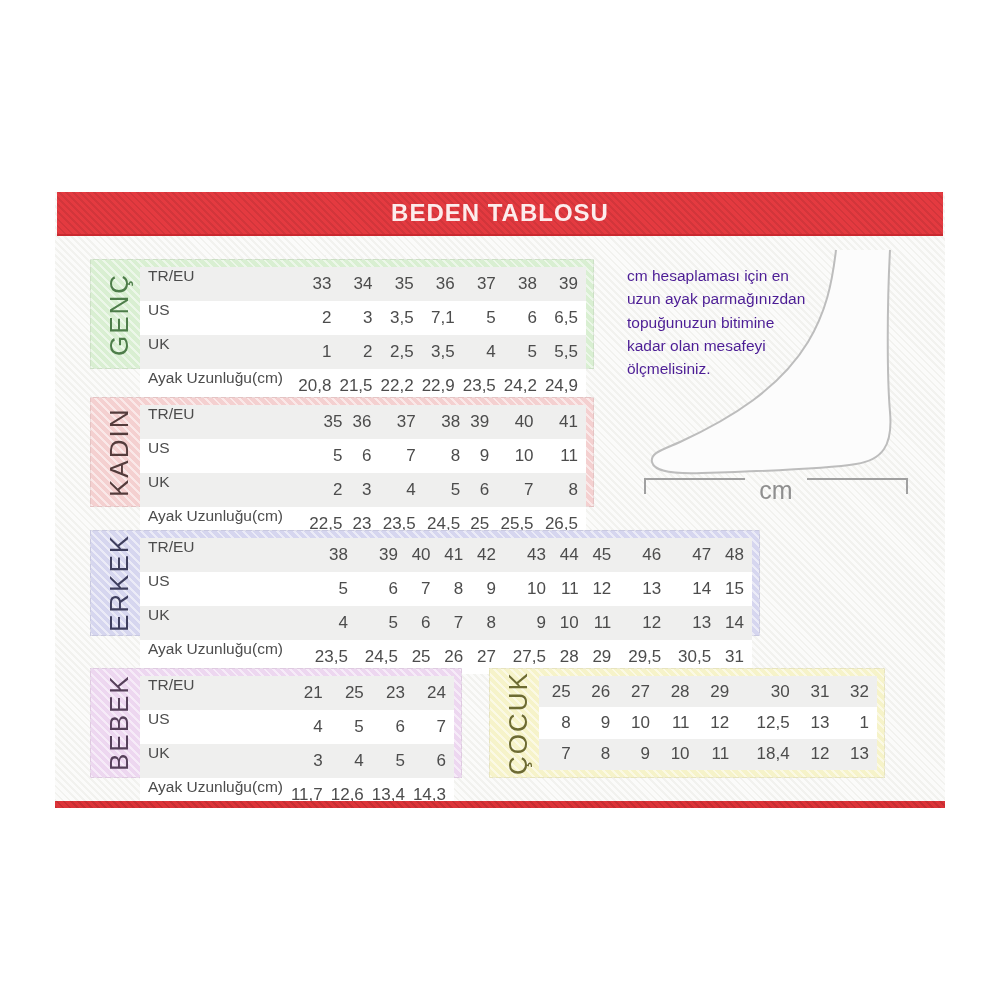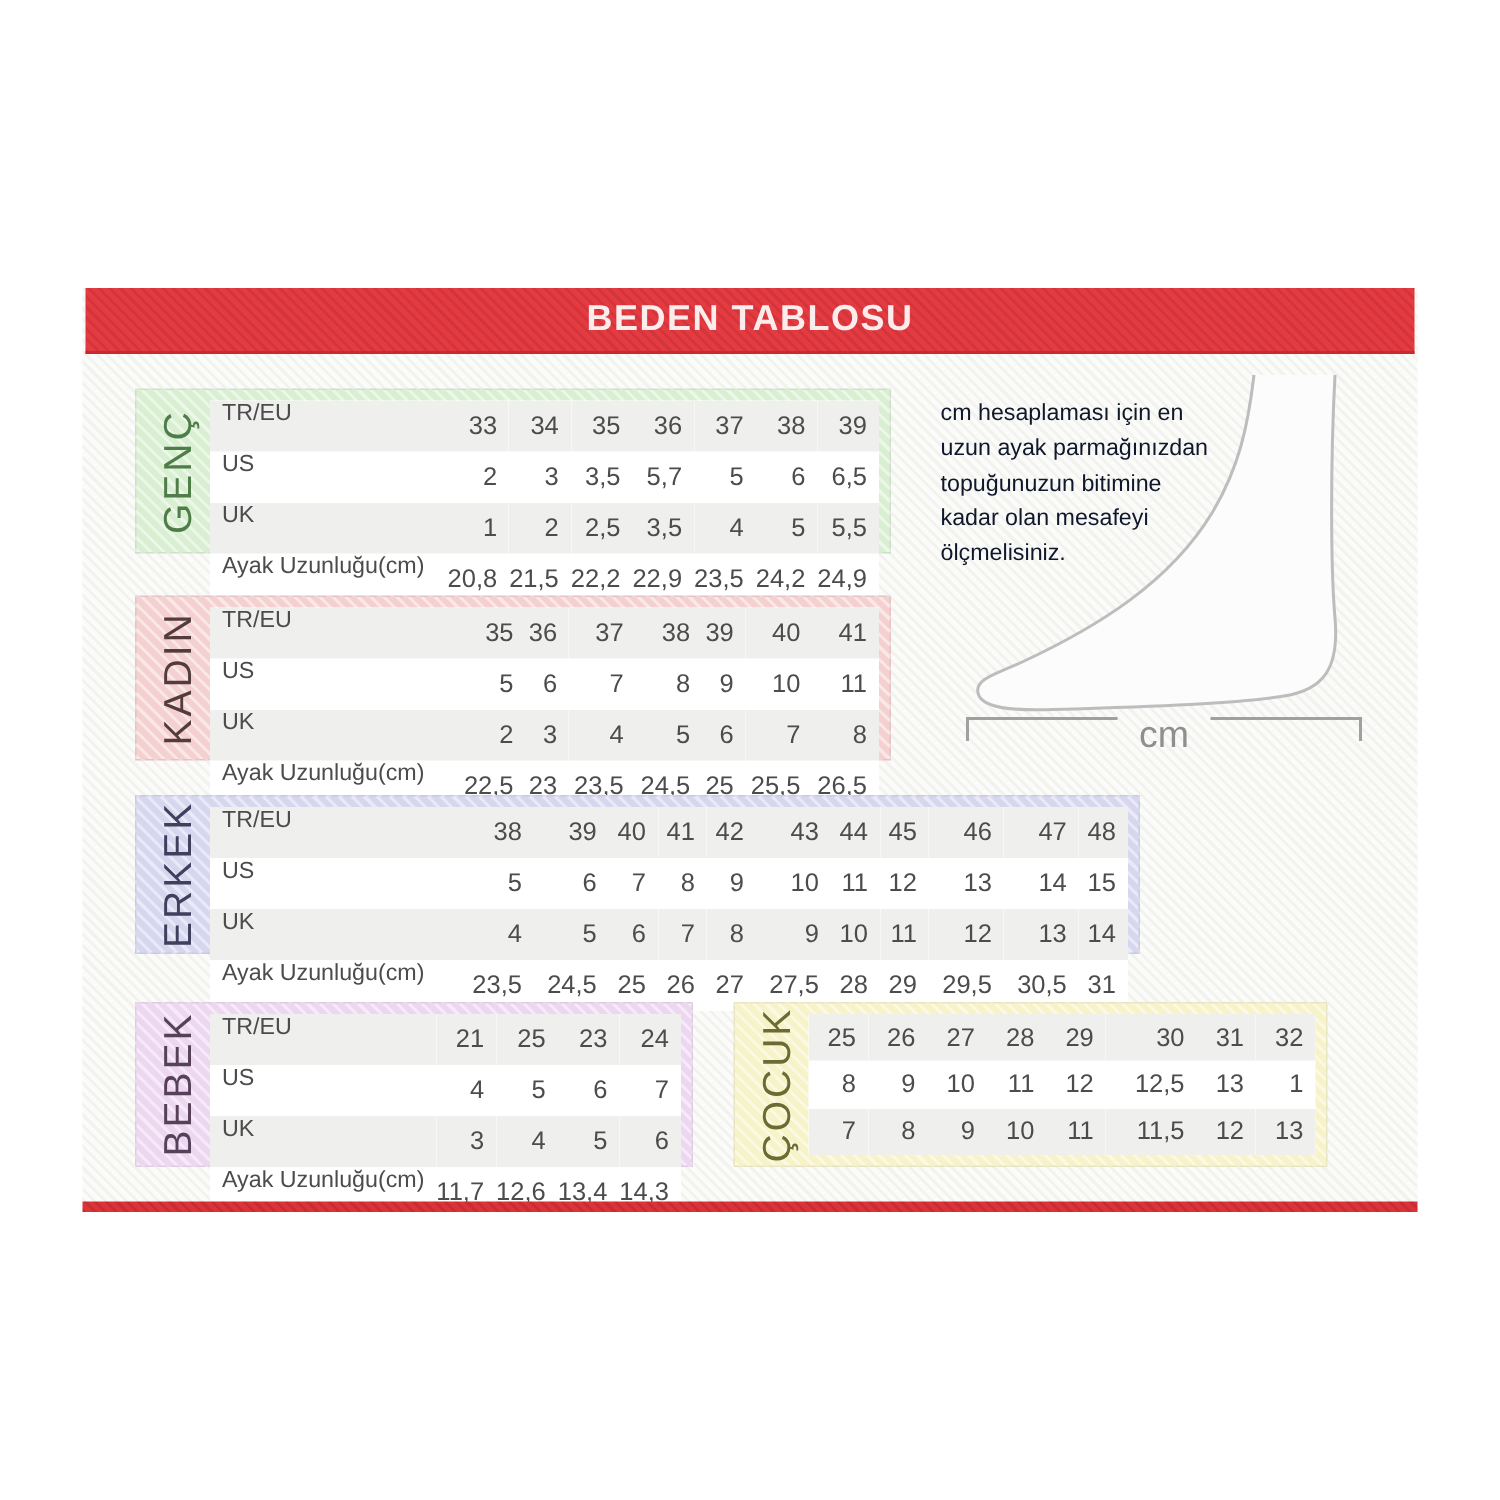--- a/index.html
+++ b/index.html
@@ -30,21 +30,21 @@
         white-space:nowrap;overflow:hidden;}
   .grid td.rowlabel{text-align:left;padding:0 0 16px 8px;font-size:15.5px;width:158px;}
 
   .t-genc {left:90px; top:259px; width:504px; height:110px;}
   .t-kadin{left:90px; top:397px; width:504px; height:110px;}
   .t-erkek{left:90px; top:530px; width:670px; height:106px;}
   .t-bebek{left:90px; top:668px; width:372px; height:110px;}
   .t-cocuk{left:489px;top:668px; width:396px; height:110px;}
 
   .note{position:absolute;left:627px;top:264px;width:210px;
-        font-size:15.5px;line-height:1.5;color:#0f172a;white-space:pre-line;}
+        font-size:15.5px;line-height:1.5;color:#4c1d95;white-space:pre-line;}
   .foot-wrap{position:absolute;left:640px;top:250px;width:270px;height:232px;}
   .cm-line{position:absolute;left:644px;top:478px;width:264px;height:26px;
         display:flex;align-items:flex-start;}
   .cm-tick{width:2px;height:16px;background:#a0a0a0;}
   .cm-seg{flex:1;height:2px;background:#a0a0a0;}
   .cm-label{padding:0 14px;font-size:25px;line-height:1;color:#8f8f8f;}
 </style>
 </head>
 <body>
 
@@ -67,21 +67,21 @@
             <td class="val">36</td>
             <td class="val">37</td>
             <td class="val">38</td>
             <td class="val">39</td>
           </tr>
           <tr>
             <td class="rowlabel">US</td>
             <td class="val">2</td>
             <td class="val">3</td>
             <td class="val">3,5</td>
-            <td class="val">5,7</td>
+            <td class="val">7,1</td>
             <td class="val">5</td>
             <td class="val">6</td>
             <td class="val">6,5</td>
           </tr>
           <tr>
             <td class="rowlabel">UK</td>
             <td class="val">1</td>
             <td class="val">2</td>
             <td class="val">2,5</td>
             <td class="val">3,5</td>
@@ -274,21 +274,21 @@
             <td class="val">12,5</td>
             <td class="val">13</td>
             <td class="val">1</td>
           </tr>
           <tr>
             <td class="val">7</td>
             <td class="val">8</td>
             <td class="val">9</td>
             <td class="val">10</td>
             <td class="val">11</td>
-            <td class="val">11,5</td>
+            <td class="val">18,4</td>
             <td class="val">12</td>
             <td class="val">13</td>
           </tr>
         </tbody>
       </table>
   </div>
 
   <div class="note">cm hesaplaması için en
 uzun ayak parmağınızdan
 topuğunuzun bitimine

